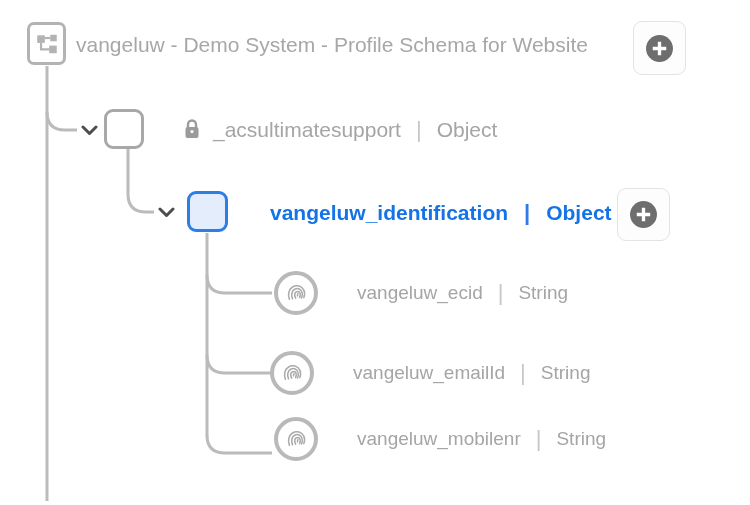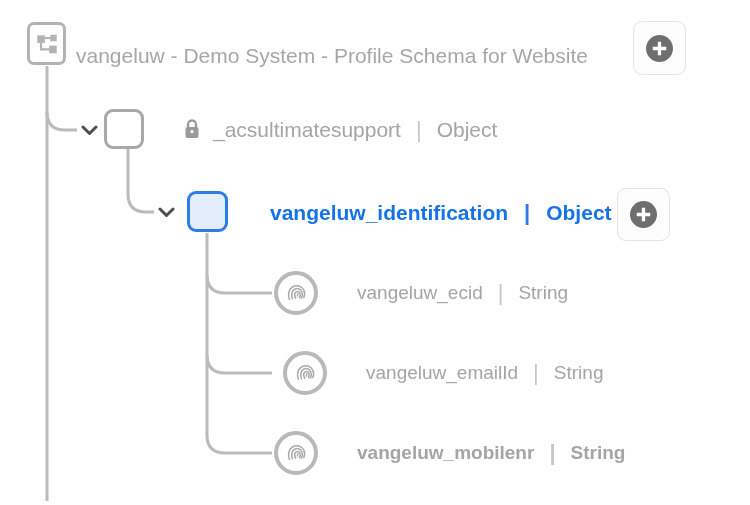--- a/index.html
+++ b/index.html
@@ -21,21 +21,21 @@
   
   .root-icon {
     left: 27px; top: 22px; width: 39px; height: 43px;
     border: 3px solid #b3b3b3; border-radius: 7px;
     background: #ffffff; display: flex; align-items: center; justify-content: center;
     z-index: 1;
   }
 
   .title {
     left: 76px; top: 33px;
-    font-size: 21px; color: #a7a7a7; white-space: nowrap; margin-top: 11px;
+    font-size: 21px; color: #a7a7a7; white-space: nowrap;
   }
 
   
   .add-btn {
     width: 53px; height: 54px;
     border: 1px solid #e3e3e3; border-radius: 9px;
     background: #fdfdfd;
     display: flex; align-items: center; justify-content: center;
     cursor: pointer; z-index: 1; padding: 0;
   }
@@ -72,22 +72,22 @@
   .row-ident { left: 270px; top: 199px; height: 27px; column-gap: 16px; }
   .row-ident .name, .row-ident .type { color: #1473e6; font-weight: bold; }
   .row-ident .divider { color: #2e7be8; font-weight: bold; }
 
   
   .leaf-row {
     display: flex; align-items: center; column-gap: 39px;
     z-index: 1; cursor: pointer;
   }
   .leaf-1 { left: 274px; top: 271px; }
-  .leaf-2 { left: 283px; top: 351px; }
-  .leaf-3 { left: 274px; top: 431px; font-weight: bold; }
+  .leaf-2 { left: 270px; top: 351px; }
+  .leaf-3 { left: 274px; top: 417px; }
   .fp-circle {
     width: 44px; height: 44px; border-radius: 50%;
     border: 4px solid #b9b9b9; background: #ffffff;
     display: flex; align-items: center; justify-content: center;
     flex: 0 0 auto;
   }
   .leaf-text { display: flex; align-items: center; column-gap: 15px; white-space: nowrap; }
   .leaf-text .name, .leaf-text .type { font-size: 19px; color: #a5a5a5; }
   .leaf-text .divider { font-size: 22px; color: #c6c6c6; }
 </style>

